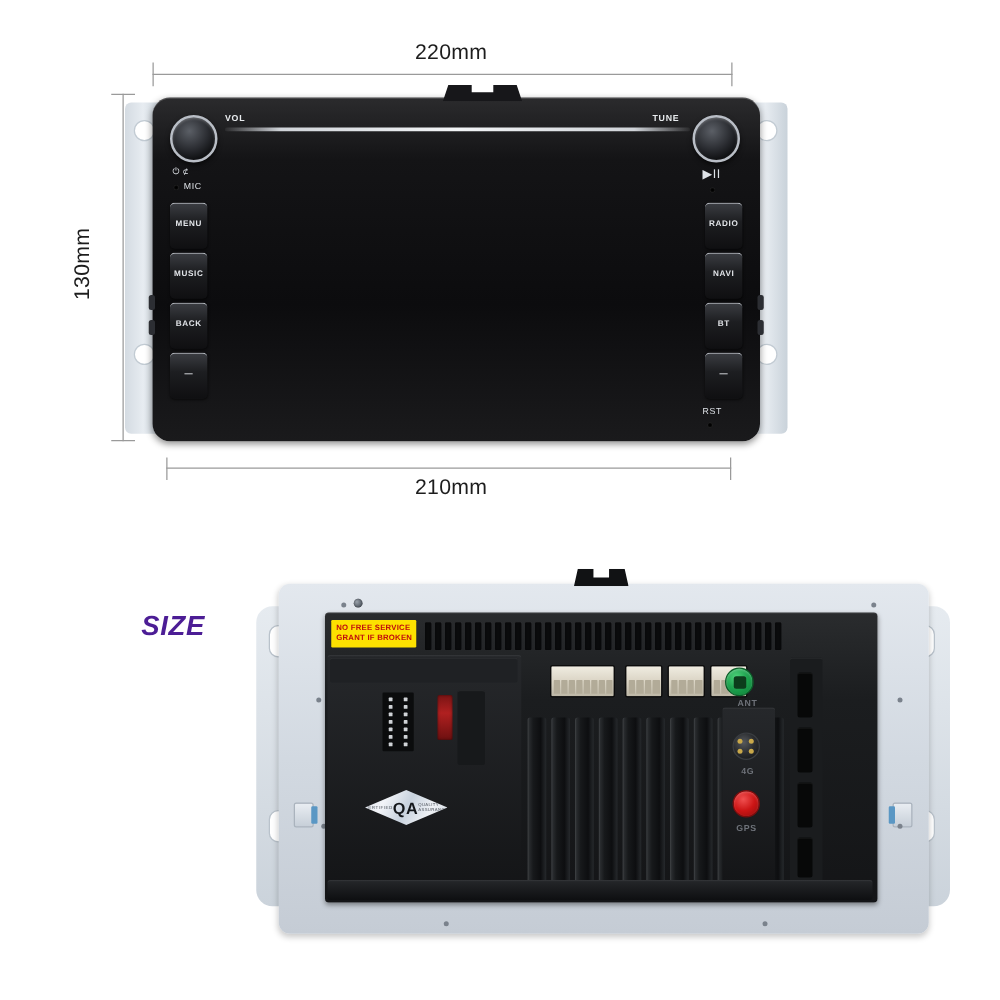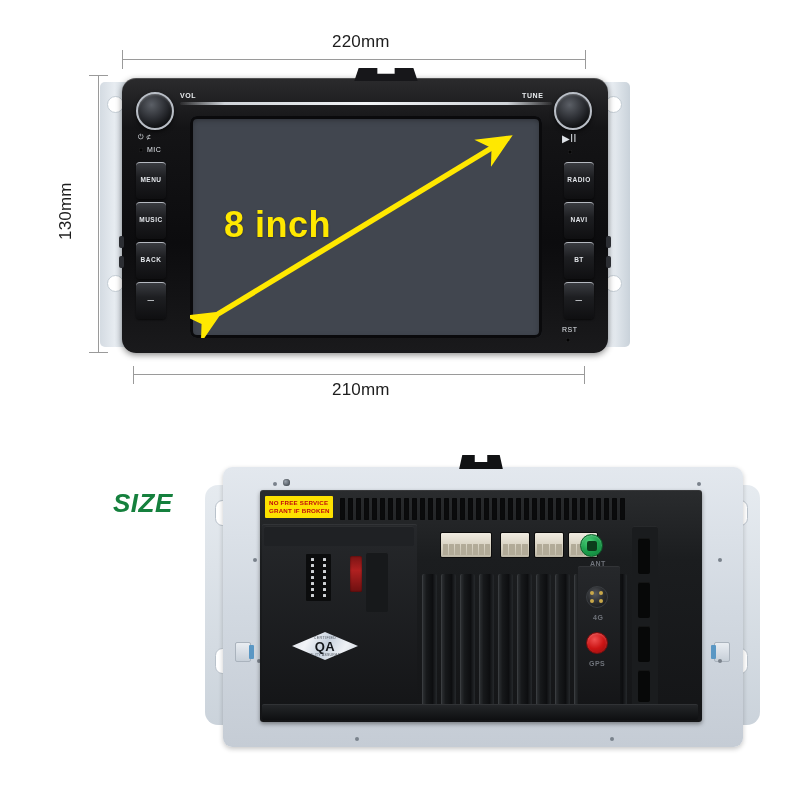--- a/index.html
+++ b/index.html
@@ -230,21 +230,21 @@
     position: absolute;
     background: linear-gradient(180deg,#7a1414,#b02020 40%,#6d1010);
     border-radius: 1.5px;
     box-shadow: inset 0 0 2px rgba(0,0,0,.6);
   }
   .qa-sticker {
     position: absolute;
     width: 66px; height: 28px;
     background: linear-gradient(120deg,#d9dee6 0%,#f2f4f8 25%,#c8d2de 50%,#eef1f5 75%,#cdd5de 100%);
     clip-path: polygon(50% 0%, 100% 50%, 50% 100%, 0% 50%);
-    display: flex; flex-direction: column;
+    display: flex; flex-direction: row;
     align-items: center; justify-content: center;
     border-radius: 2px;
   }
   .qa-top { font-size: 3.6px; color: #4a5059; letter-spacing: .4px; }
   .qa-main { font-size: 13px; font-weight: bold; color: #13161a; line-height: 1; letter-spacing: .5px; }
   .qa-bot { font-size: 3.4px; color: #4a5059; letter-spacing: .3px; }
   .jack-ant {
     position: absolute;
     width: 23px; height: 23px;
     border-radius: 50%;
@@ -304,24 +304,24 @@
     position: absolute;
     width: 16px; height: 20px;
     background: linear-gradient(180deg,#e9edf2,#c7cfd8);
     border: 1px solid #aab3bd;
     border-radius: 2px;
   }
   .clip-blue { position: absolute; width: 5px; height: 14px; background: #5a97c4; border-radius: 1px; }
 
   .size-word {
     position: absolute;
-    font-size: 26px;
+    font-size: 22px;
     font-weight: bold;
     font-style: italic;
-    color: #15803d;
+    color: #4c1d95;
     letter-spacing: .5px;
   }
 </style>
 </head>
 <body>
 
 <div id="page">
 
   <div class="dim-label" style="left:332px; top:32px;">220mm</div>
   <div class="dim-line-h" style="left:122px; top:59px; width:464px;"></div>
@@ -391,31 +391,20 @@
       </div>
       <div class="side-btn" style="left:442px; top:204px;">
         <span>—</span>
       </div>
       <div class="side-nub" style="left:484px; top:158px;"></div>
       <div class="side-nub" style="left:484px; top:178px;"></div>
 
       <div class="micro-icon" style="left:440px; top:248px;">RST</div>
       <div class="pinhole" style="left:444px; top:260px;"></div>
 
-      <div class="screen">
-        <svg width="352" height="222" style="position:absolute;left:0;top:0;">
-          <defs>
-            <marker id="ah" markerWidth="7" markerHeight="7" refX="5.4" refY="3.2" orient="auto" markerUnits="strokeWidth">
-              <path d="M0,0.3 L6.4,3.2 L0,6.1 L1.9,3.2 z" fill="#ffe800"></path>
-            </marker>
-          </defs>
-          <line x1="28" y1="198" x2="318" y2="22" stroke="#ffe800" stroke-width="5.5" marker-start="url(#ah)" marker-end="url(#ah)"></line>
-        </svg>
-        <div class="inch-label">8 inch</div>
-      </div>
     </div>
   </div>
 
   <div class="size-word" style="left:113px; top:488px;">SIZE</div>
 
   <div id="rear-unit">
 
     <div class="rear-ear" style="left:0px; top:33px; width:42px; height:240px;"></div>
     <div class="ear-hole" style="left:10px; top:48px;"></div>
     <div class="ear-hole" style="left:10px; top:196px;"></div>

